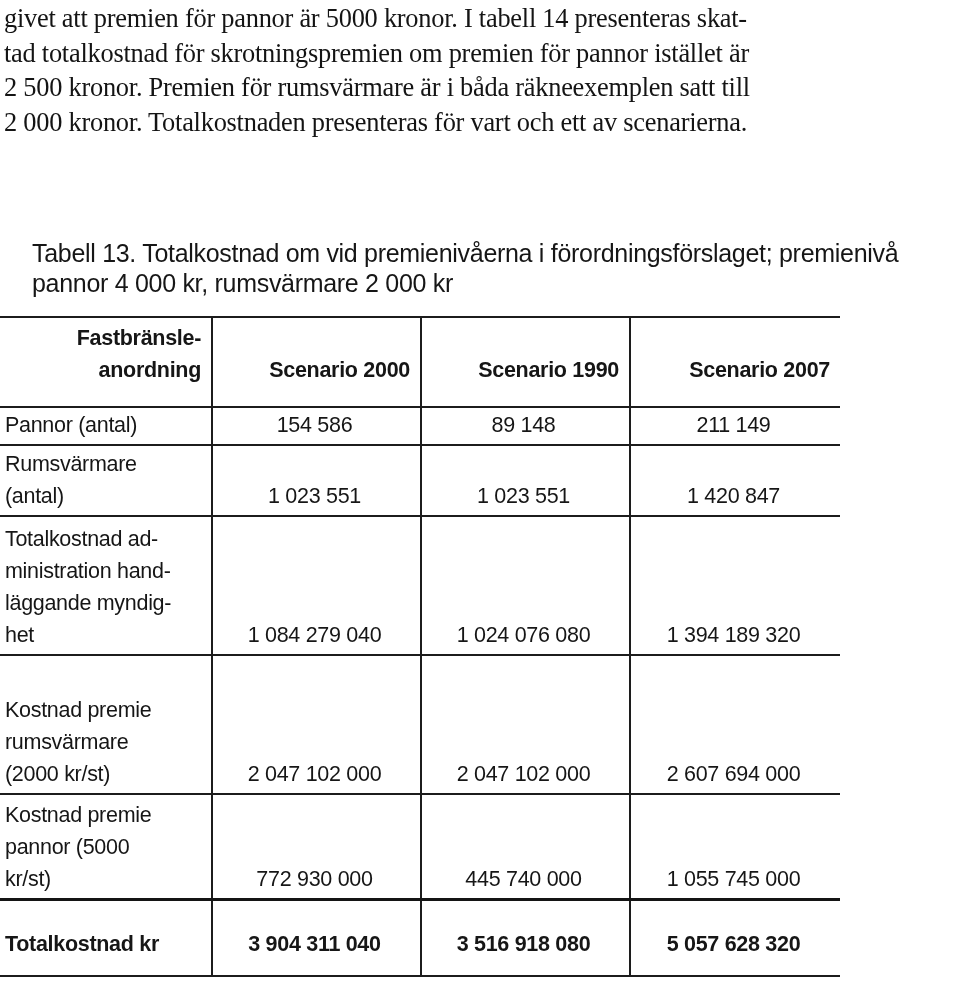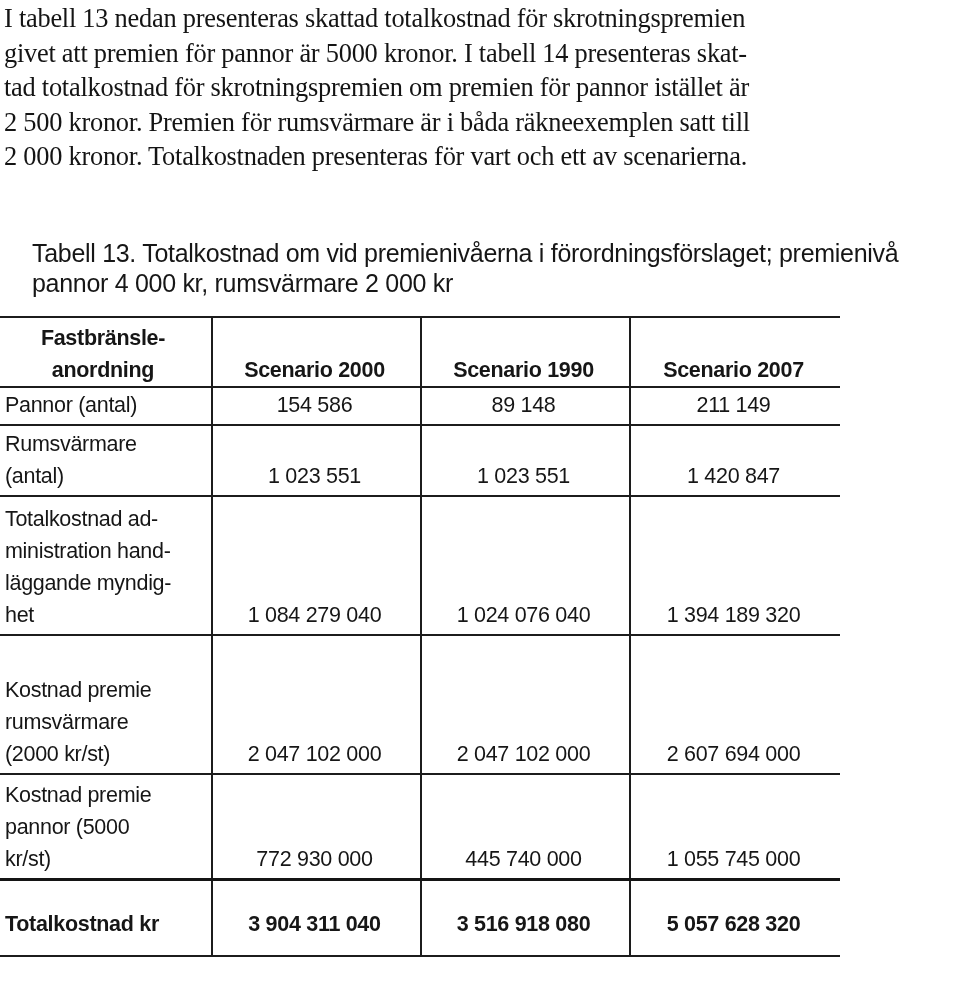--- a/index.html
+++ b/index.html
@@ -68,22 +68,22 @@
       border-bottom: 2px solid #1c1c1c;
       border-left: 2px solid #1c1c1c;
       border-right: 2px solid #1c1c1c;
       vertical-align: bottom;
       padding: 0 10px 3px 6px;
     }
     table.data tr > :first-child { border-left: none; padding-left: 5px; }
     table.data tr > :last-child { border-right: none; }
     table.data th {
       font-weight: bold;
-      text-align: center;
-      padding-bottom: 0;
+      text-align: right;
+      padding-bottom: 20px;
       border-radius: 30px;
     }
     table.data td.num {
       text-align: center;
       padding-right: 10px;
     }
     table.data td.label {
       text-align: left;
       white-space: pre-line;
       margin-top: 44px;
@@ -98,21 +98,20 @@
     table.data tr.r-rums td { height: 66px; }
     table.data tr.r-admin td { height: 134px; border-radius: 18px; }
     table.data tr.r-kost-rum td { height: 134px; }
     table.data tr.r-kost-pan td { height: 100px; }
     table.data tr.total td { height: 59px; }
   </style>
 </head>
 <body>
 
 <div class="intro">
-  <span class="line">I tabell 13 nedan presenteras skattad totalkostnad för skrotningspremien</span>
   <span class="line">givet att premien för pannor är 5000 kronor. I tabell 14 presenteras skat-</span>
   <span class="line">tad totalkostnad för skrotningspremien om premien för pannor istället är</span>
   <span class="line">2 500 kronor. Premien för rumsvärmare är i båda räkneexemplen satt till</span>
   <span class="line">2 000 kronor. Totalkostnaden presenteras för vart och ett av scenarierna.</span>
 </div>
 
 <div class="caption">
   <span class="line">Tabell 13. Totalkostnad om vid premienivåerna i förordningsförslaget; premienivå</span>
   <span class="line">pannor 4 000 kr, rumsvärmare 2 000 kr</span>
 </div>
@@ -146,21 +145,21 @@
       <td class="num">1 023 551</td>
       <td class="num">1 023 551</td>
       <td class="num">1 420 847</td>
     </tr>
     <tr class="r-admin">
       <td class="label">Totalkostnad ad-
 ministration hand-
 läggande myndig-
 het</td>
       <td class="num">1 084 279 040</td>
-      <td class="num">1 024 076 040</td>
+      <td class="num">1 024 076 080</td>
       <td class="num">1 394 189 320</td>
     </tr>
     <tr class="r-kost-rum">
       <td class="label">Kostnad premie
 rumsvärmare
 (2000 kr/st)</td>
       <td class="num">2 047 102 000</td>
       <td class="num">2 047 102 000</td>
       <td class="num">2 607 694 000</td>
     </tr>

